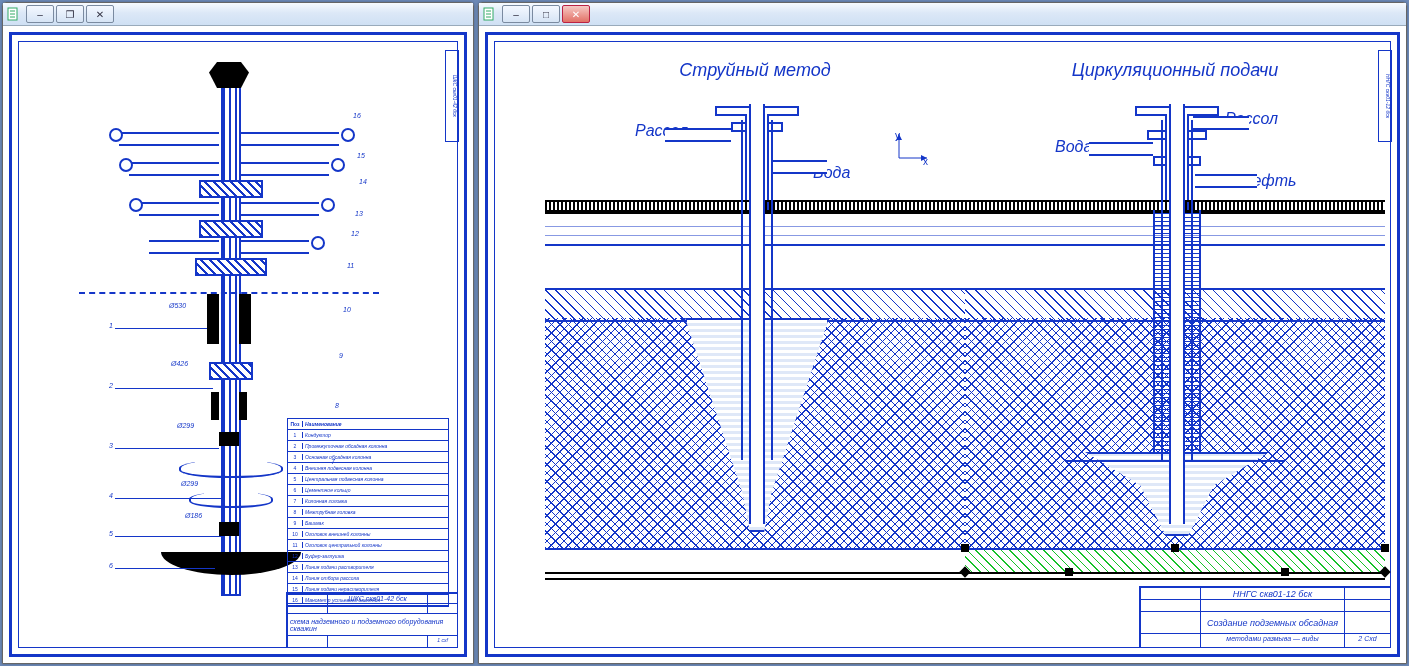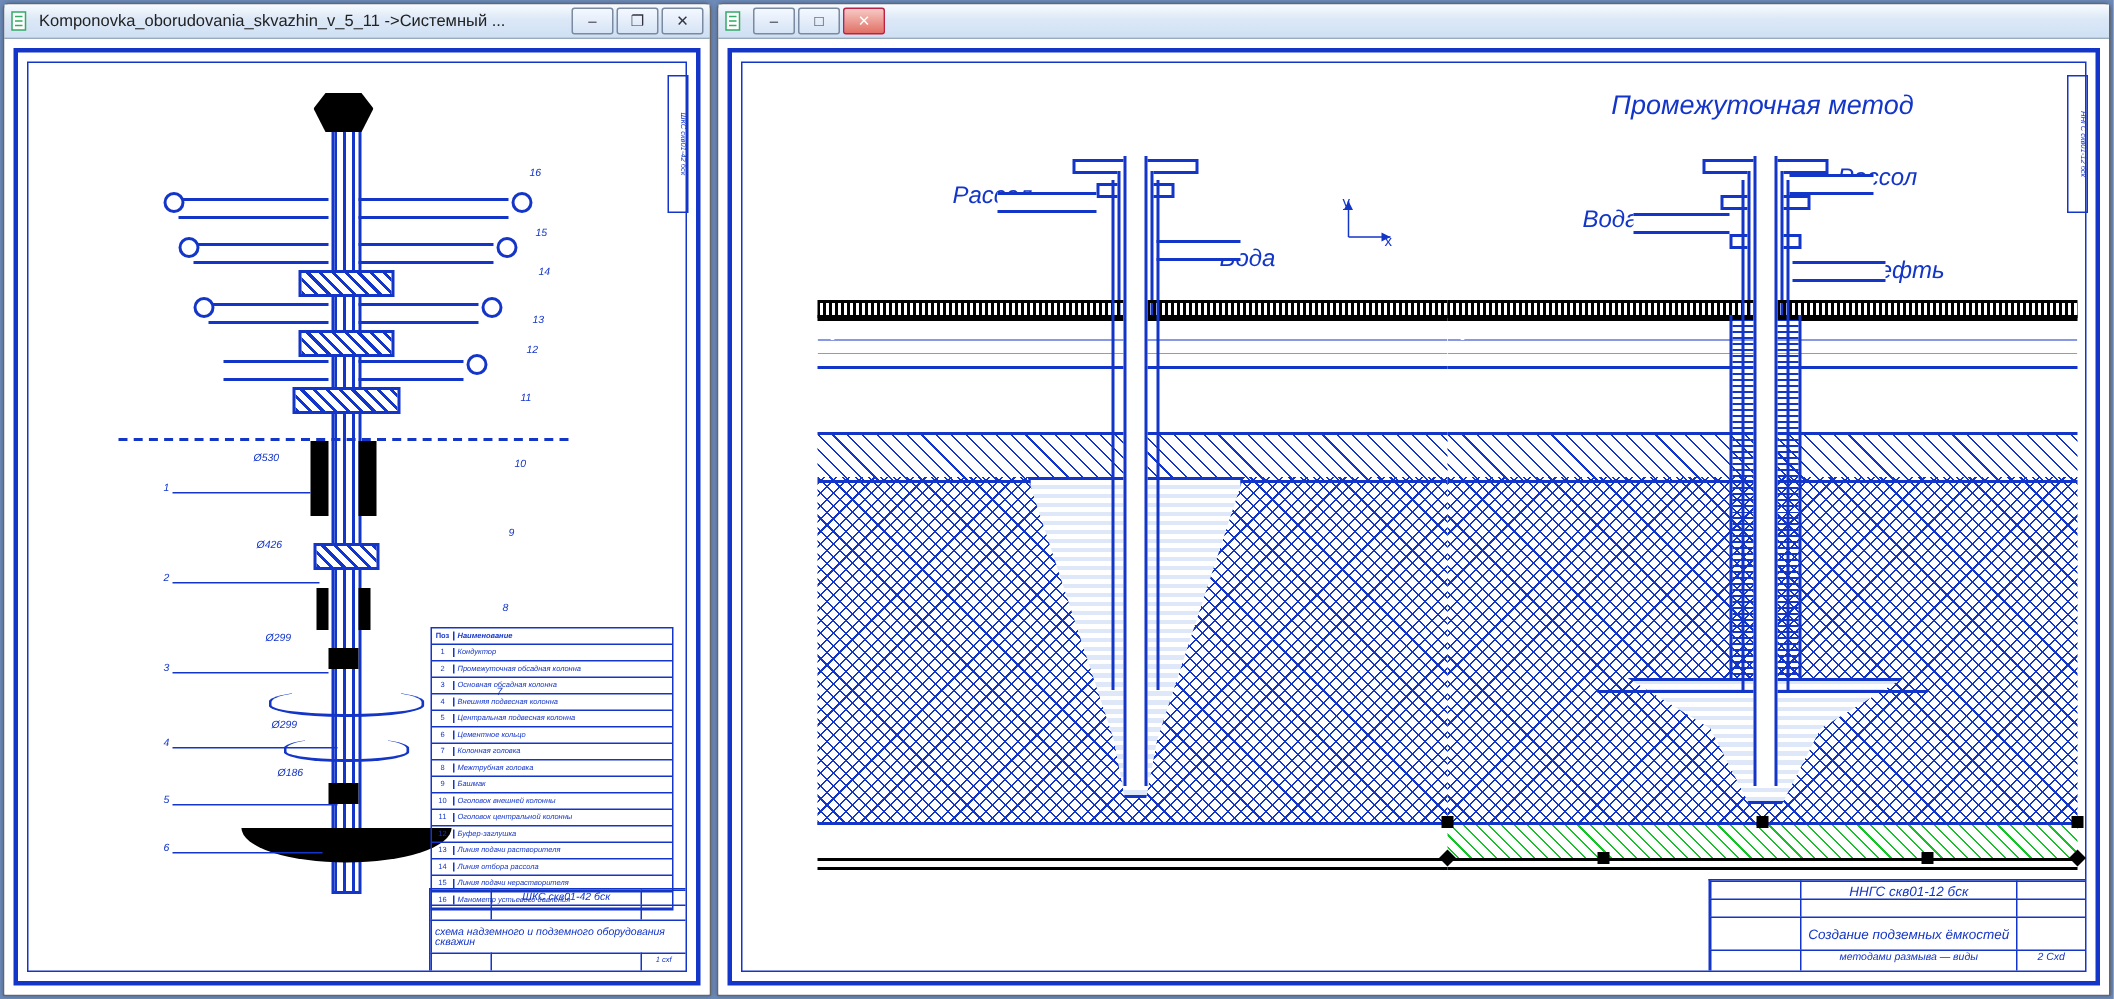--- a/index.html
+++ b/index.html
@@ -79,21 +79,20 @@
 <div class="desktop">
 
   <div class="mdi-window w1">
     <div class="titlebar">
       <span class="icon">
         <svg width="14" height="14" viewBox="0 0 14 14">
             <rect x="1" y="1" width="9" height="12" fill="#fff" stroke="#3a6"></rect>
             <path d="M3 4h5M3 7h5M3 10h5" stroke="#3a6"></path>
           </svg>
       </span>
-      <span class="title">Komponovka_oborudovania_skvazhin_v_5_11 -&gt;Системный ...</span>
       <div class="win-btns">
         <div class="win-btn">
             <span>–</span>
           </div>
         <div class="win-btn">
             <span>❐</span>
           </div>
         <div class="win-btn">
             <span>✕</span>
           </div>
@@ -284,20 +283,21 @@
           </div>
       </div>
     </div>
     <div class="client">
       <div class="sheet">
         <div class="sheet-inner">
           <div class="side-stamp">ННГС скв01-12 бск</div>
           <div class="d2-canvas">
 
             <div class="method m1">
+              <div class="mtitle">Струйный метод</div>
 
               <span class="lbl" style="left:90px;top:62px">Рассол</span>
               <span class="lbl" style="left:268px;top:104px">Вода</span>
 
               <span class="axis-mark" style="left:350px;top:70px">y</span>
               <span class="axis-mark" style="left:378px;top:96px">x</span>
               <svg style="position:absolute;left:348px;top:70px" width="40" height="34">
                   <path d="M6 28 V4 M6 28 H34" stroke="#1436c8" fill="none"></path>
                   <path d="M6 4 l-3 6 h6z M34 28 l-6 -3 v6z" fill="#1436c8"></path>
                 </svg>
@@ -312,21 +312,21 @@
               <div class="caprock"></div>
               <div class="salt"></div>
               <div class="cavity cavV"></div>
               <div class="greenbed" style="background:none"></div>
               <div class="base"></div>
               <div class="casing2"></div>
               <div class="tubing"></div>
             </div>
 
             <div class="method m2">
-              <div class="mtitle">Промежуточная метод</div>
+              <div class="mtitle">Циркуляционный подачи</div>
               <span class="lbl" style="left:260px;top:50px">Рассол</span>
               <span class="lbl" style="left:90px;top:78px">Вода</span>
               <span class="lbl" style="left:276px;top:112px">Нефть</span>
               <div class="flange" style="left:170px;top:46px;width:80px"></div>
               <div class="outpipe" style="left:228px;top:56px;width:56px"></div>
               <div class="flange" style="left:182px;top:70px;width:56px"></div>
               <div class="outpipe" style="left:124px;top:82px;width:64px"></div>
               <div class="flange" style="left:188px;top:96px;width:44px"></div>
               <div class="outpipe" style="left:230px;top:114px;width:62px"></div>
               <div class="pipe" style="left:200px;top:54px;width:20px;height:100px"></div>
@@ -355,21 +355,21 @@
             <div class="tblock2">
               <div class="g">
                 <div class="cell"></div>
                   <div class="cell" style="text-align:center;font-size:9px">ННГС скв01-12 бск</div>
                   <div class="cell"></div>
                 <div class="cell"></div>
                   <div class="cell"></div>
                   <div class="cell"></div>
                 <div class="cell"></div>
                 <div class="cell big">
-                    <span>Создание подземных ёмкостей</span>
+                    <span>Создание подземных обсадная</span>
                   </div>
                 <div class="cell"></div>
                 <div class="cell"></div>
                   <div class="cell" style="text-align:center">методами размыва — виды</div>
                   <div class="cell" style="text-align:center">2 Cxd</div>
               </div>
             </div>
           </div>
         </div>
       </div>

